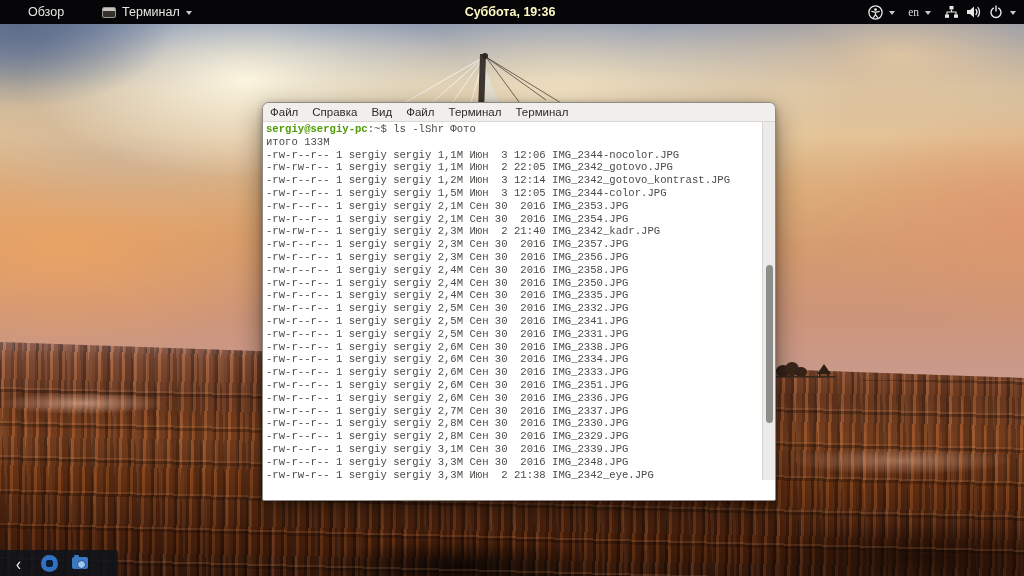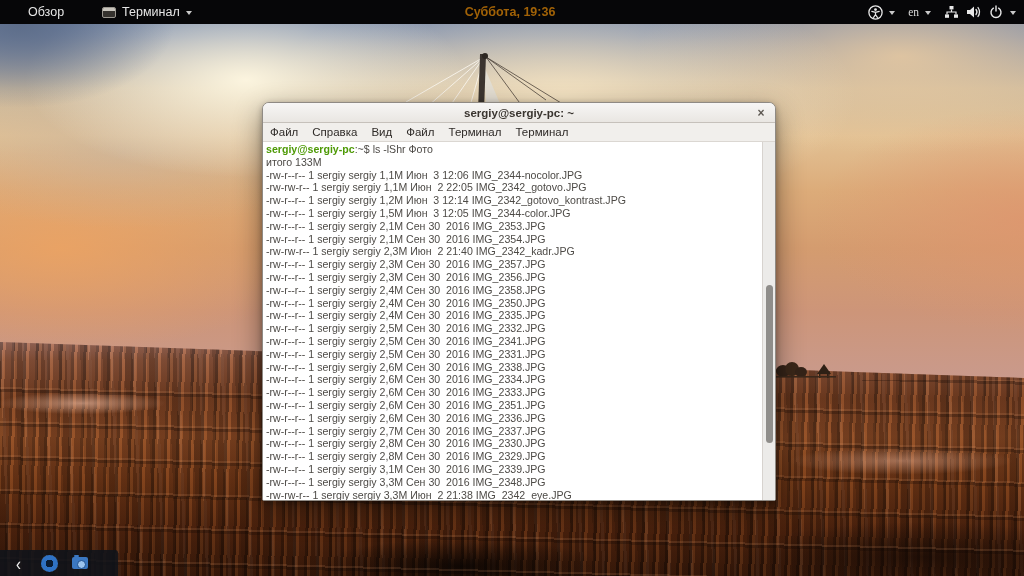--- a/index.html
+++ b/index.html
@@ -41,42 +41,42 @@
 
   
   .topbar { position:absolute; left:0; top:0; width:1024px; height:24px; background:#060608;
             color:#e6e6e6; display:flex; align-items:center; font-size:12.5px; z-index:40; }
   .tb-left { display:flex; align-items:center; margin-left:28px; gap:38px;justify-content:space-between; }
   .tb-item { display:flex; align-items:center; gap:6px; cursor:default; }
   .caret { width:0; height:0; border-left:3.5px solid transparent; border-right:3.5px solid transparent;
            border-top:4px solid #c9c9c9; margin-top:1px; }
   .term-ico { width:14px; height:11px; background:#35322e; border:1px solid #9a968f; border-radius:2px; position:relative; }
   .term-ico::before { content:""; position:absolute; left:0; top:0; right:0; height:3px; background:#c9c5bd; border-radius:1px 1px 0 0; }
-  .tb-clock { position:absolute; left:0; right:4px; text-align:center; font-weight:700; font-size:12.5px; color:#a16207; pointer-events:none; }
+  .tb-clock { position:absolute; left:0; right:4px; text-align:center; font-weight:700; font-size:12.5px; color:#fef9c3; pointer-events:none; }
   .tb-right { position:absolute; right:8px; top:0; height:24px; display:flex; align-items:center; gap:13px;font-family:Liberation Serif, serif; }
   .tb-right svg { display:block; }
   .kbd-label { font-size:11.5px; color:#dcdcdc; }
   .sys-group { display:flex; align-items:center; gap:7px; }
 
   
   .window { position:absolute; left:262px; top:102px; width:514px; height:399px; z-index:30;
             border:1px solid #8f8a84; border-radius:7px 7px 2px 2px;
             box-shadow:0 10px 28px rgba(0,0,0,0.45), 0 2px 6px rgba(0,0,0,0.3);
             background:#fff; overflow:hidden; }
   .titlebar { height:20px; background:linear-gradient(#f7f6f5,#e9e6e2); border-bottom:1px solid #c6c1bb;
               display:flex; align-items:center; justify-content:center; position:relative;
               font-size:11.5px; font-weight:700; color:#39342f; }
   .close-btn { position:absolute; right:6px; top:2px; width:16px; height:16px; display:flex;
                align-items:center; justify-content:center; color:#5d5852; font-size:12px; cursor:default; }
   .menubar { height:19px; background:#f1efec; border-bottom:1px solid #dbd7d2; display:flex;
              align-items:center; font-size:11.5px; color:#2f2b28; }
   .menu-item { padding:0 7px; line-height:18px; cursor:default; }
   .term-body { height:358px; display:flex; background:#ffffff; }
   .term-content { flex:1; padding:1px 16px 0 3px; overflow:hidden;
-                  font-family:Liberation Sans, sans-serif; font-size:10.6px; line-height:12.8px; color:#4d4a46;
+                  font-family:Liberation Mono, monospace; font-size:10.6px; line-height:12.8px; color:#4d4a46;
                   white-space:pre; }
   .prompt-user { color:#4e9a06; font-weight:700; }
   .scrollbar { width:13px; background:#ecebe9; border-left:1px solid #d7d3cf; position:relative; }
   .scroll-thumb { position:absolute; left:2.5px; width:7px; top:143px; height:158px; background:#8f8d8a; border-radius:4px; }
 
   
   .dock { position:absolute; left:0; bottom:0; width:118px; height:26px; background:rgba(16,19,26,0.88);
           display:flex; align-items:center; z-index:40; border-top-right-radius:3px; }
   .dock-chevron { margin-left:16px; color:#f0f0f0; font-size:15px; line-height:1; transform:scaleY(1.25); }
   .lens-ico { margin-left:20px; width:17px; height:17px; border-radius:50%;
@@ -159,24 +159,20 @@
         <svg width="14" height="14" viewBox="0 0 14 14">
           <path d="M4.4 3.2 A5 5 0 1 0 9.6 3.2" stroke="#e8e8e8" stroke-width="1.4" fill="none" stroke-linecap="round"></path>
           <line x1="7" y1="1" x2="7" y2="6" stroke="#e8e8e8" stroke-width="1.4" stroke-linecap="round"></line>
         </svg>
         <span class="caret"></span>
       </span>
     </div>
   </div>
 
   <div class="window">
-    <div class="titlebar">
-      <span>sergiy@sergiy-pc: ~</span>
-      <span class="close-btn">×</span>
-    </div>
     <div class="menubar">
       <span class="menu-item">Файл</span>
       <span class="menu-item">Справка</span>
       <span class="menu-item">Вид</span>
       <span class="menu-item">Файл</span>
       <span class="menu-item">Терминал</span>
       <span class="menu-item">Терминал</span>
     </div>
     <div class="term-body">
       <div class="term-content"><span class="prompt-line"><span class="prompt-user">sergiy@sergiy-pc</span><span>:</span><span>~</span><span>$ </span><span>ls -lShr Фото</span></span>

